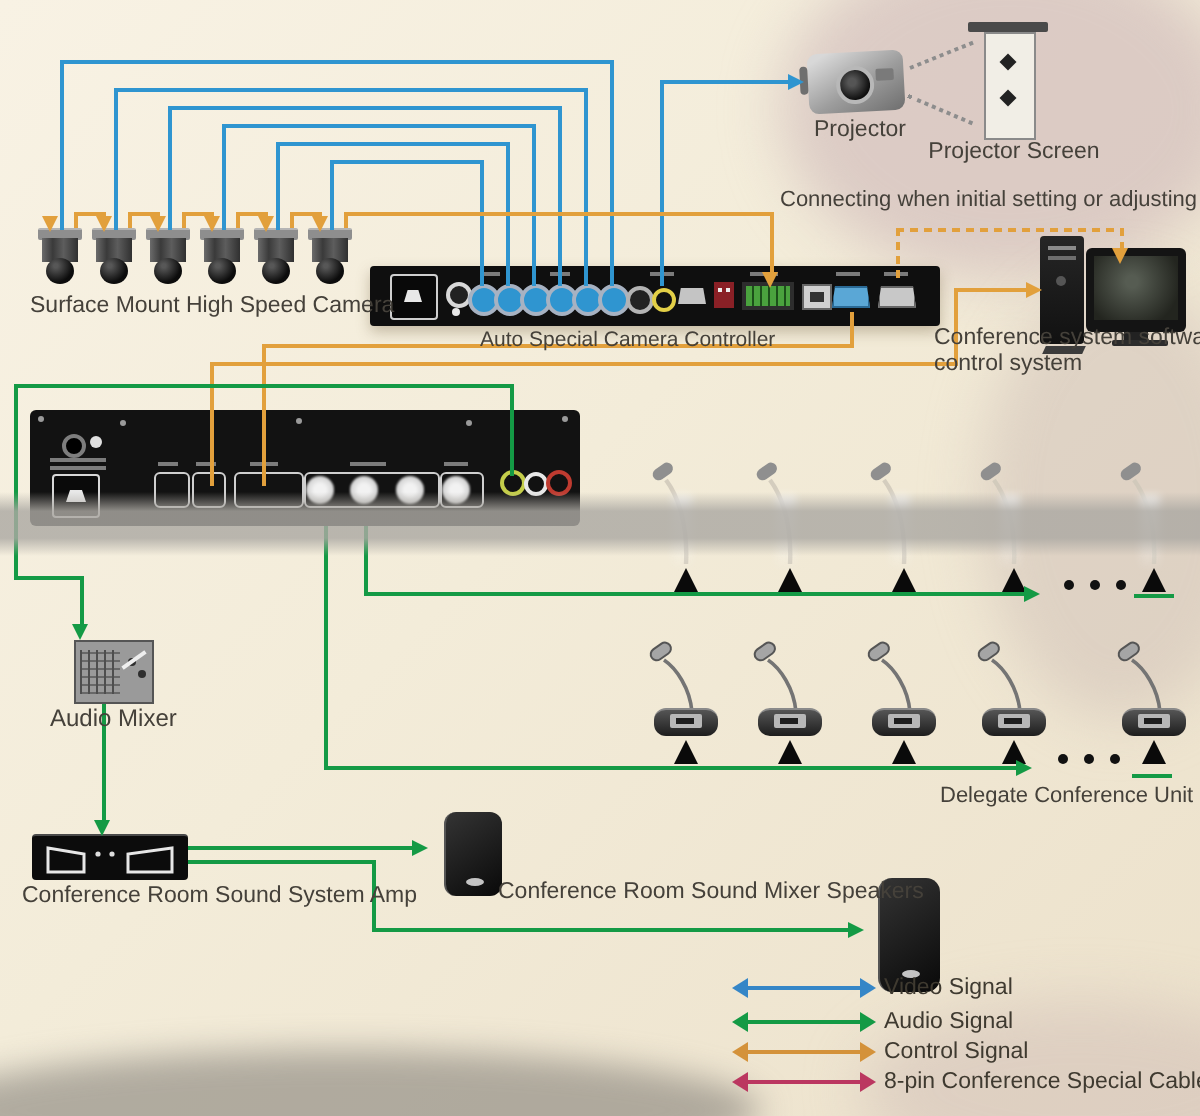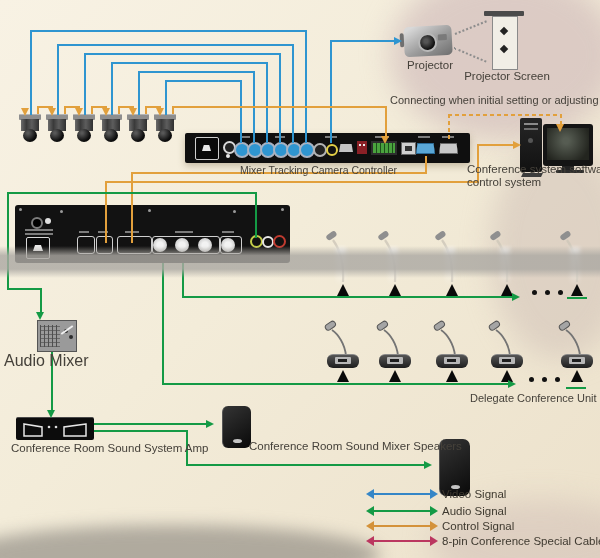--- a/index.html
+++ b/index.html
@@ -81,20 +81,21 @@
   <div class="cam" style="left:127px;top:112px">
       <div class="cam-top"></div>
       <div class="cam-body"></div>
       <div class="cam-dome"></div>
     </div>
   <div class="cam" style="left:154px;top:112px">
       <div class="cam-top"></div>
       <div class="cam-body"></div>
       <div class="cam-dome"></div>
     </div>
+  <div class="lbl" style="left:15px;top:147px">Surface Mount High Speed Camera</div>
 
   <div class="dev" style="left:185px;top:133px;width:285px;height:30px;background:#0f0f0f;border-radius:2px;box-shadow:0 3px 7px rgba(140,125,95,.45)">
     <div style="position:absolute;left:10px;top:4px;width:22px;height:21px;border:1px solid #cfcfcf;border-radius:2px;background:#090909">
         <div style="position:absolute;left:6px;top:7px;width:9px;height:6px;background:#e8e8e8;clip-path:polygon(20% 0,80% 0,100% 100%,0 100%)"></div>
       </div>
     <div style="position:absolute;left:38px;top:8px;width:9px;height:9px;border-radius:50%;border:2px solid #d8d8d8;background:#222"></div>
     <div style="position:absolute;left:41px;top:21px;width:4px;height:4px;border-radius:50%;background:#e8e8e8"></div>
 
     <div style="position:absolute;left:49px;top:9px;width:12px;height:12px;border-radius:50%;border:2px solid #a7b2c2;background:var(--video)"></div>
     <div style="position:absolute;left:62px;top:9px;width:12px;height:12px;border-radius:50%;border:2px solid #a7b2c2;background:var(--video)"></div>
@@ -117,21 +118,21 @@
       </div>
     <div style="position:absolute;left:231px;top:10px;width:17px;height:9px;background:#5aa7d6;border:1px solid #2a6a96;clip-path:polygon(8% 0,92% 0,100% 100%,0 100%)"></div>
     <div style="position:absolute;left:254px;top:10px;width:17px;height:9px;background:#c8c8c8;border:1px solid #666;clip-path:polygon(8% 0,92% 0,100% 100%,0 100%)"></div>
     <div class="tick" style="left:55px;top:3px;width:10px"></div>
     <div class="tick" style="left:90px;top:3px;width:10px"></div>
     <div class="tick" style="left:140px;top:3px;width:12px"></div>
     <div class="tick" style="left:190px;top:3px;width:14px"></div>
     <div class="tick" style="left:233px;top:3px;width:12px"></div>
     <div class="tick" style="left:257px;top:3px;width:12px"></div>
   </div>
-  <div class="lbl" style="left:240px;top:164px;width:146px;text-align:center;font-size:10.5px">Mixer Tracking Camera Controller</div>
+  <div class="lbl" style="left:240px;top:164px;width:146px;text-align:center;font-size:10.5px">Auto Special Camera Controller</div>
 
   <div class="dev" style="left:404px;top:26px;width:48px;height:30px;border-radius:5px;transform:rotate(-3deg);background:linear-gradient(150deg,#d8d8d8 10%,#9d9d9d 55%,#6e6e6e)">
     <div style="position:absolute;left:14px;top:7px;width:15px;height:15px;border-radius:50%;border:2px solid #b8b8b8;background:radial-gradient(circle at 40% 40%,#555 15%,#0e0e0e 70%)"></div>
     <div style="position:absolute;left:34px;top:9px;width:9px;height:6px;background:#7a7a7a;border-radius:1px"></div>
     <div style="position:absolute;left:-4px;top:6px;width:4px;height:14px;background:#6f6f6f;border-radius:2px"></div>
   </div>
   <div class="lbl" style="left:404px;top:59px;width:52px;text-align:center">Projector</div>
 
   <div class="dot-l" style="left:455px;top:33px;width:34px;transform:rotate(-22deg)"></div>
   <div class="dot-l" style="left:454px;top:47px;width:35px;transform:rotate(23deg)"></div>
@@ -336,21 +337,21 @@
         <div class="du-slot"></div>
       </div><div class="tri" style="left:15.5px;top:52px"></div></div>
   <div class="lbl" style="left:470px;top:392px;width:124px;text-align:right;font-size:11px">Delegate Conference Unit</div>
 
   <div class="dev" style="left:37px;top:320px;width:38px;height:30px;background:#9a9a9a;border:1px solid #555">
     <div style="position:absolute;left:2px;top:4px;width:20px;height:22px;background:repeating-linear-gradient(90deg,#4e4e4e 0 1px,transparent 1px 4px),repeating-linear-gradient(0deg,#686868 0 1px,transparent 1px 4px)"></div>
     <div style="position:absolute;left:26px;top:8px;width:4px;height:4px;border-radius:50%;background:#2e2e2e"></div>
     <div style="position:absolute;left:31px;top:14px;width:4px;height:4px;border-radius:50%;background:#2e2e2e"></div>
     <div style="position:absolute;left:22px;top:8px;width:14px;height:2px;background:#efefef;transform:rotate(-35deg)"></div>
   </div>
-  <div class="lbl" style="left:4px;top:352px;width:84px;text-align:right;font-size:16px">Audio Mixer</div>
+  <div class="lbl" style="left:25px;top:352px;width:84px;text-align:left;font-size:12px">Audio Mixer</div>
 
   <div class="dev" style="left:16px;top:417px;width:78px;height:22px;background:#0c0c0c;border-radius:2px;border-top:1px solid #4a4a4a">
     <svg width="78" height="22">
         <polygon points="8,6 26,9 26,18 8,18" fill="none" stroke="#e6e6e6" stroke-width="1.5"></polygon>
         <polygon points="70,6 48,9 48,18 70,18" fill="none" stroke="#e6e6e6" stroke-width="1.5"></polygon>
         <circle cx="33" cy="9" r="1.3" fill="#ddd"></circle>
         <circle cx="40" cy="9" r="1.3" fill="#ddd"></circle>
       </svg>
   </div>
   <div class="lbl" style="left:11px;top:442px">Conference Room Sound System Amp</div>

